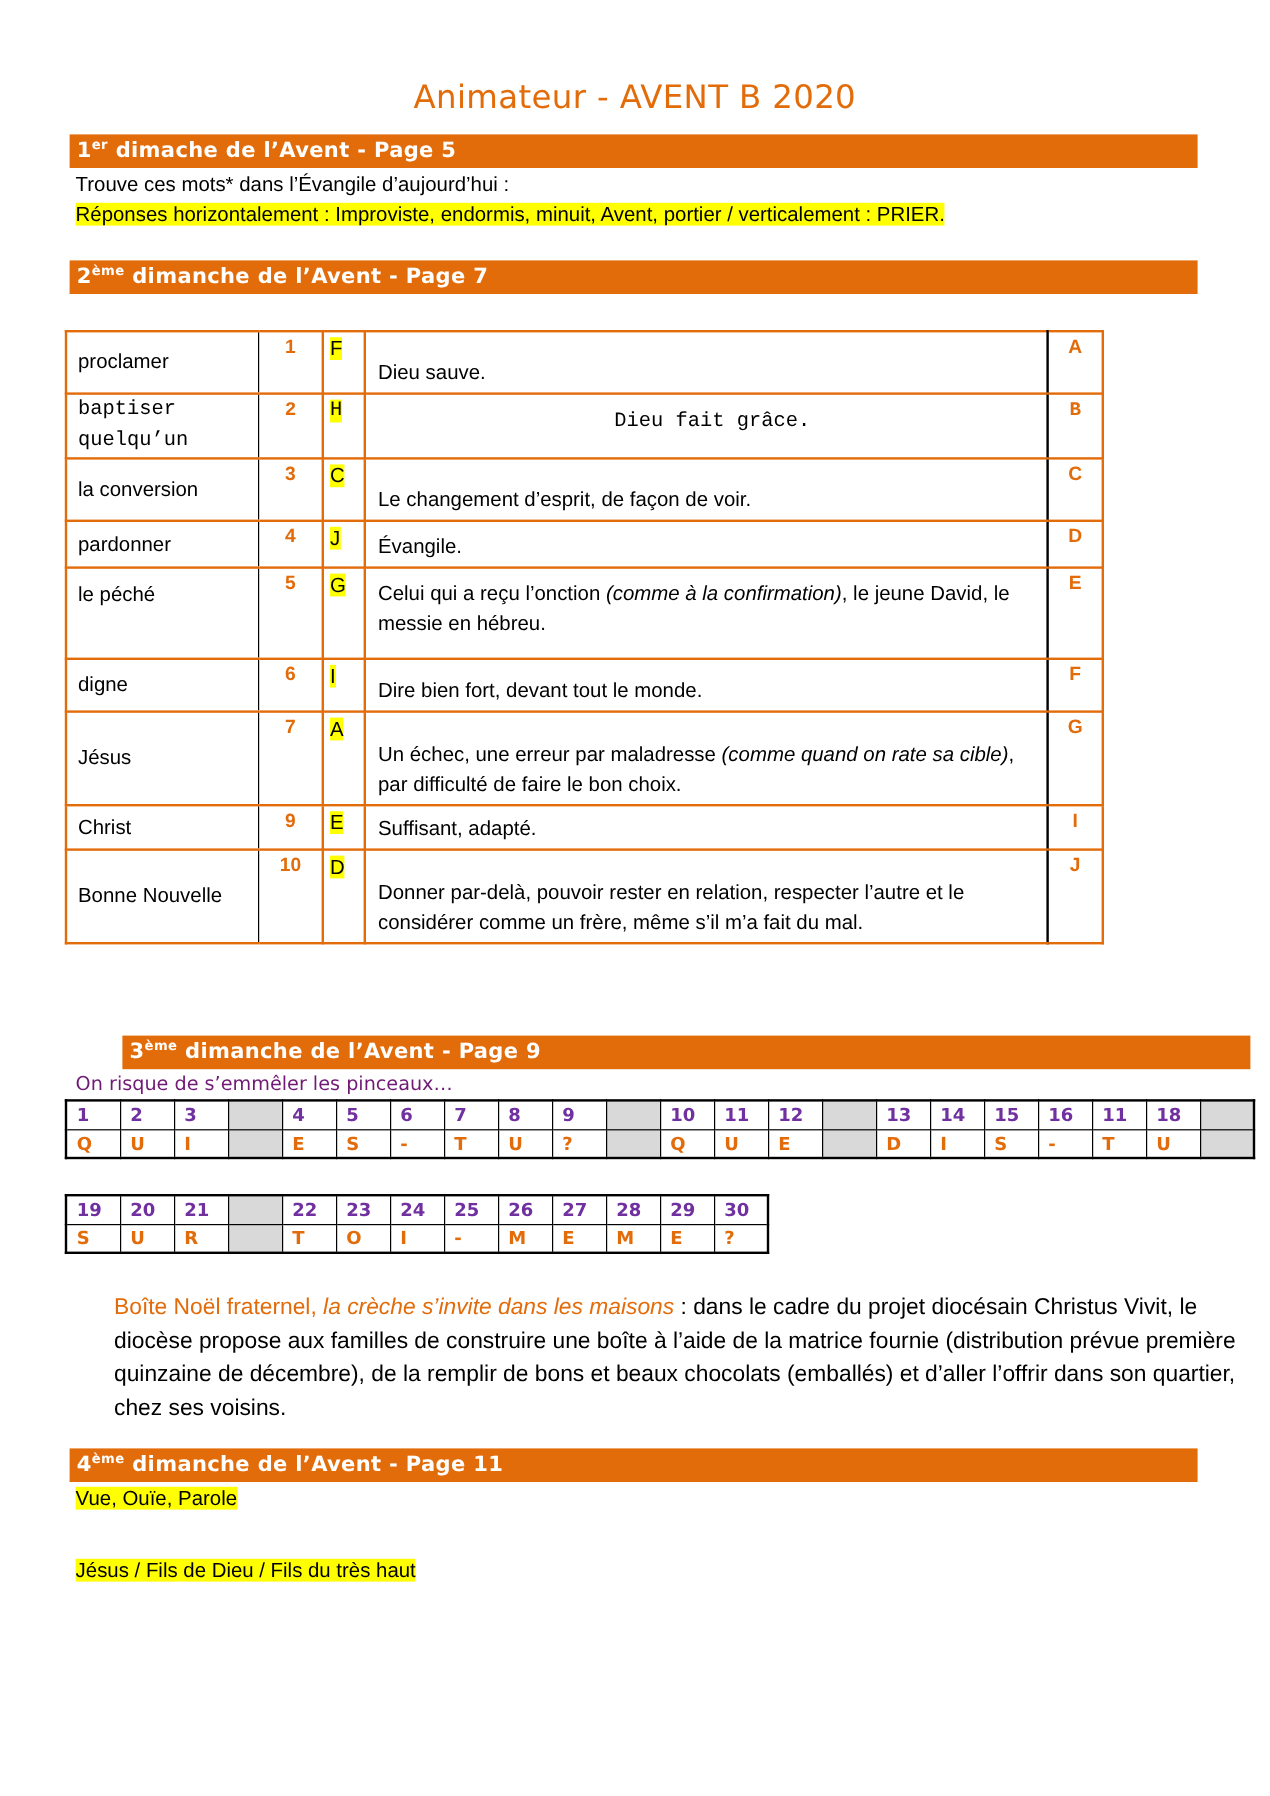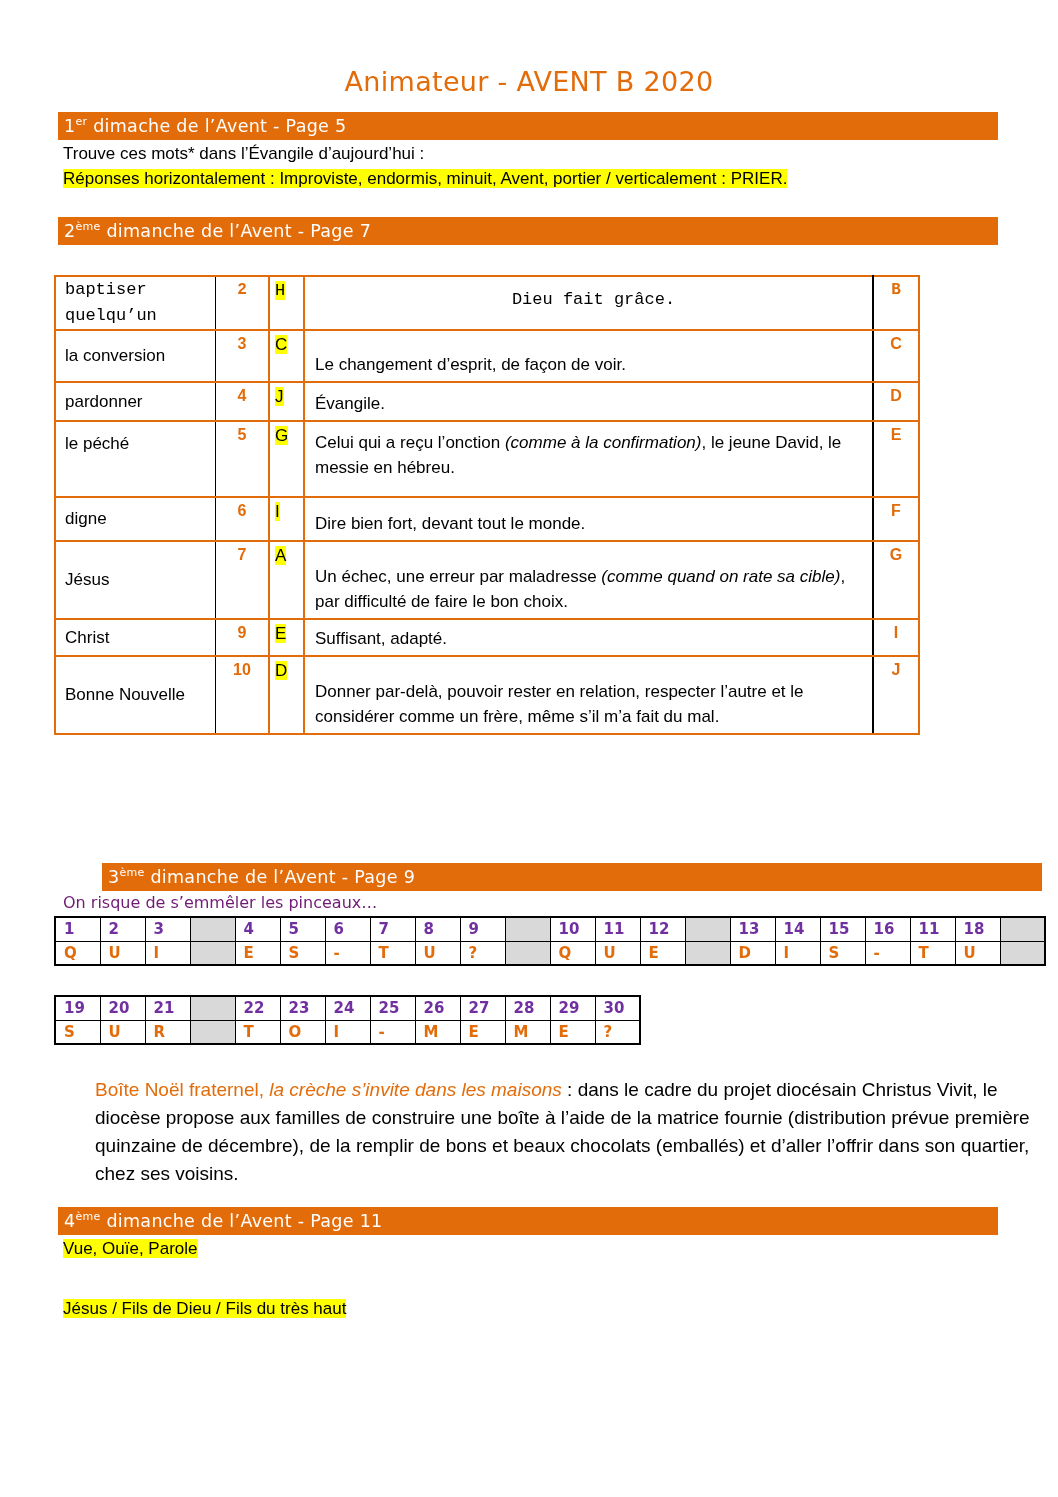--- a/index.html
+++ b/index.html
@@ -1,18 +1,18 @@
 <!DOCTYPE html>
 <html><head>
   <meta charset="utf-8">
   <style>
     html, body { margin: 0; padding: 0; background: #ffffff; }
     body { width: 1058px; height: 1497px; position: relative; font-family: "DejaVu Sans", sans-serif; color: #000; overflow: hidden; }
     .page-title { position: absolute; left: 0; width: 1058px; top: 66px; text-align: center; font-family: "DejaVu Sans", sans-serif; font-size: 27px; color: #e36c0a; letter-spacing: 0.3px; }
-    .sec-bar { position: absolute; left: 58px; width: 940px; height: 28px; background: #e36c0a; color: #fff; font-family: "DejaVu Sans", sans-serif; font-weight: normal; font-size: 17.5px; line-height: 28px; padding-left: 6px; box-sizing: border-box; letter-spacing: 0.3px; }
+    .sec-bar { position: absolute; left: 58px; width: 940px; height: 28px; background: #e36c0a; color: #fff; font-family: "DejaVu Sans", sans-serif; font-weight: bold; font-size: 17.5px; line-height: 28px; padding-left: 6px; box-sizing: border-box; letter-spacing: 0.3px; }
     .sec-bar sup { font-size: 11px; vertical-align: 7px; line-height: 0; }
     .line { position: absolute; left: 63px; font-family: "Liberation Sans", sans-serif; font-size: 17px; line-height: 22px; white-space: nowrap; }
     .hl { background: #ffff00; }
     .orange { color: #e36c0a; }
     .dim { color: #701a75; font-family: "DejaVu Sans", sans-serif; font-size: 16px; }
 
     
     .match { position: absolute; left: 54px; top: 275px; width: 866px; border-collapse: collapse; font-family: "Liberation Sans", sans-serif; font-size: 17px; }
     .match td { border: 2px solid #e36c0a; padding: 0; vertical-align: top; }
     .match td.word { width: 150px; padding-left: 9px; vertical-align: middle; border-right: 1.5px solid #000; }
@@ -38,20 +38,27 @@
 <div class="page-title">Animateur - AVENT B 2020</div>
 
 <div class="sec-bar" style="top:112px;"><span>1</span><sup>er</sup><span> dimache de l’Avent - Page 5</span></div>
 <div class="line" style="top:143px;">Trouve ces mots* dans l’Évangile d’aujourd’hui :</div>
 <div class="line" style="top:168px;"><span class="hl">Réponses horizontalement : Improviste, endormis, minuit, Avent, portier / verticalement : PRIER.</span></div>
 
 <div class="sec-bar" style="top:217px;"><span>2</span><sup>ème</sup><span> dimanche de l’Avent - Page 7</span></div>
 
 <table class="match">
   <tbody>
+    <tr style="height:52px;">
+      <td class="word">proclamer</td>
+      <td class="num">1</td>
+      <td class="ans"><span>F</span></td>
+      <td class="def">Dieu sauve.</td>
+      <td class="let">A</td>
+    </tr>
     <tr style="height:40px;font-family:Liberation Mono, monospace;">
       <td class="word" style="line-height:26px;">baptiser quelqu’un</td>
       <td class="num">2</td>
       <td class="ans"><span>H</span></td>
       <td class="def" style="vertical-align:top;padding-top:10px;text-align:center;">Dieu fait grâce.</td>
       <td class="let">B</td>
     </tr>
     <tr style="height:52px;">
       <td class="word">la conversion</td>
       <td class="num">3</td>

